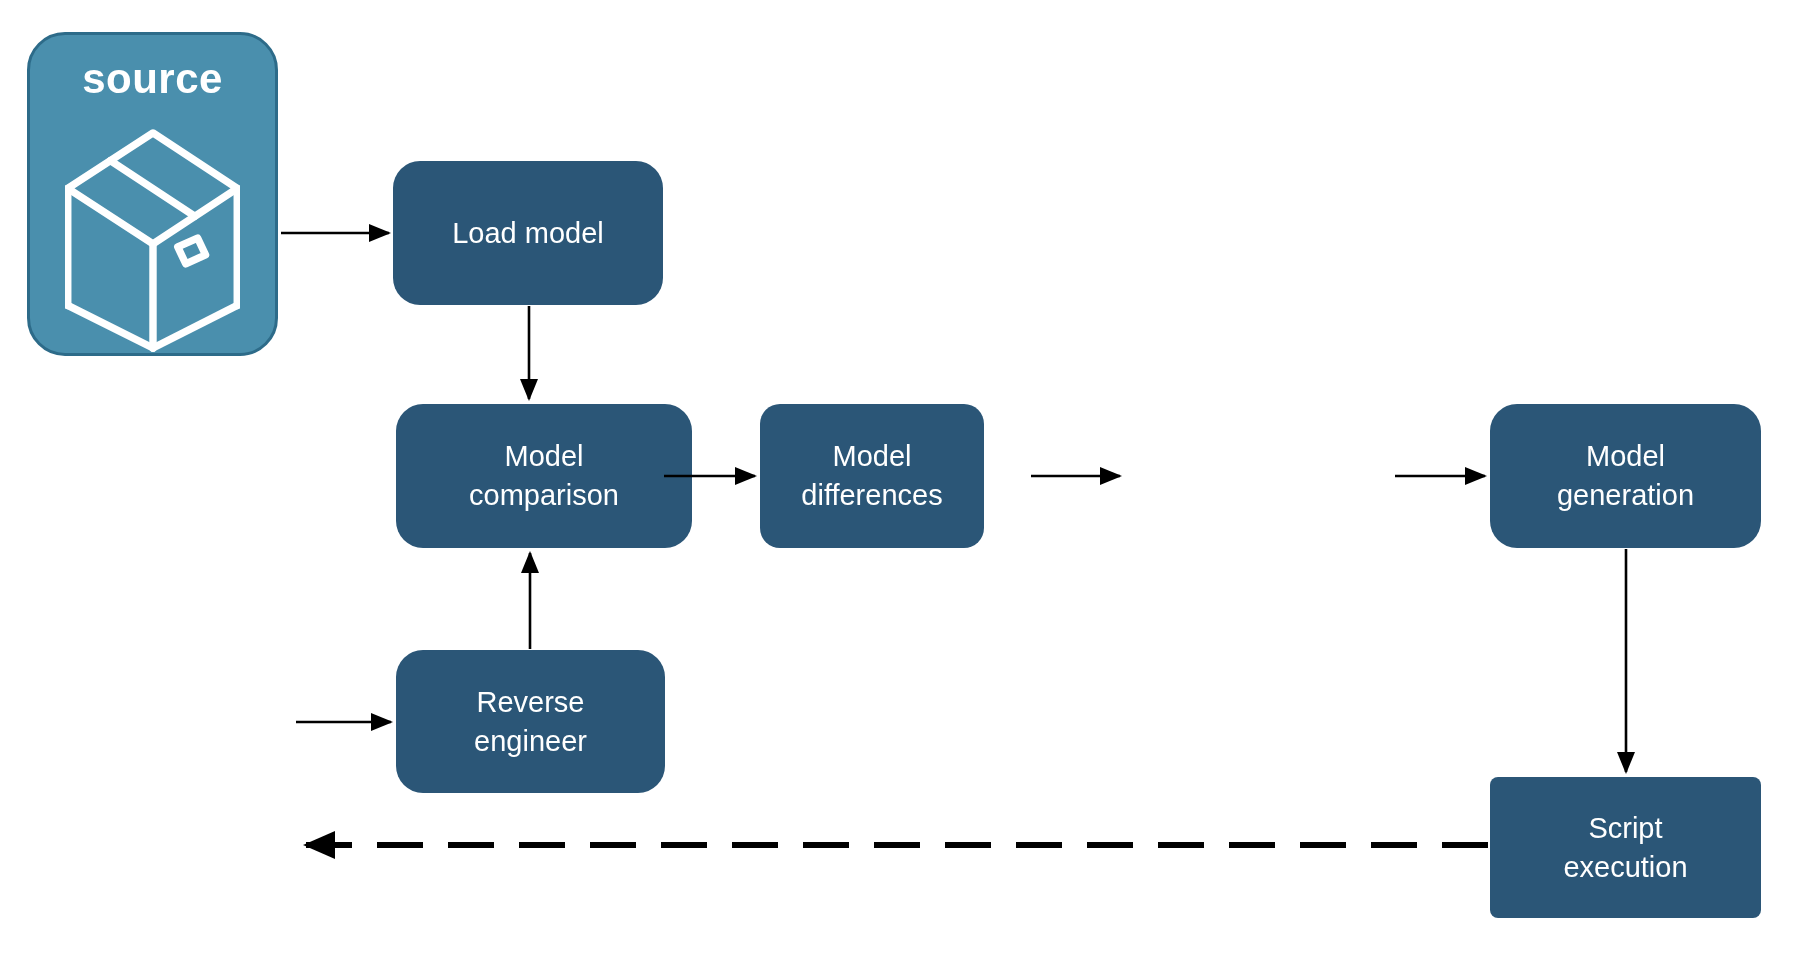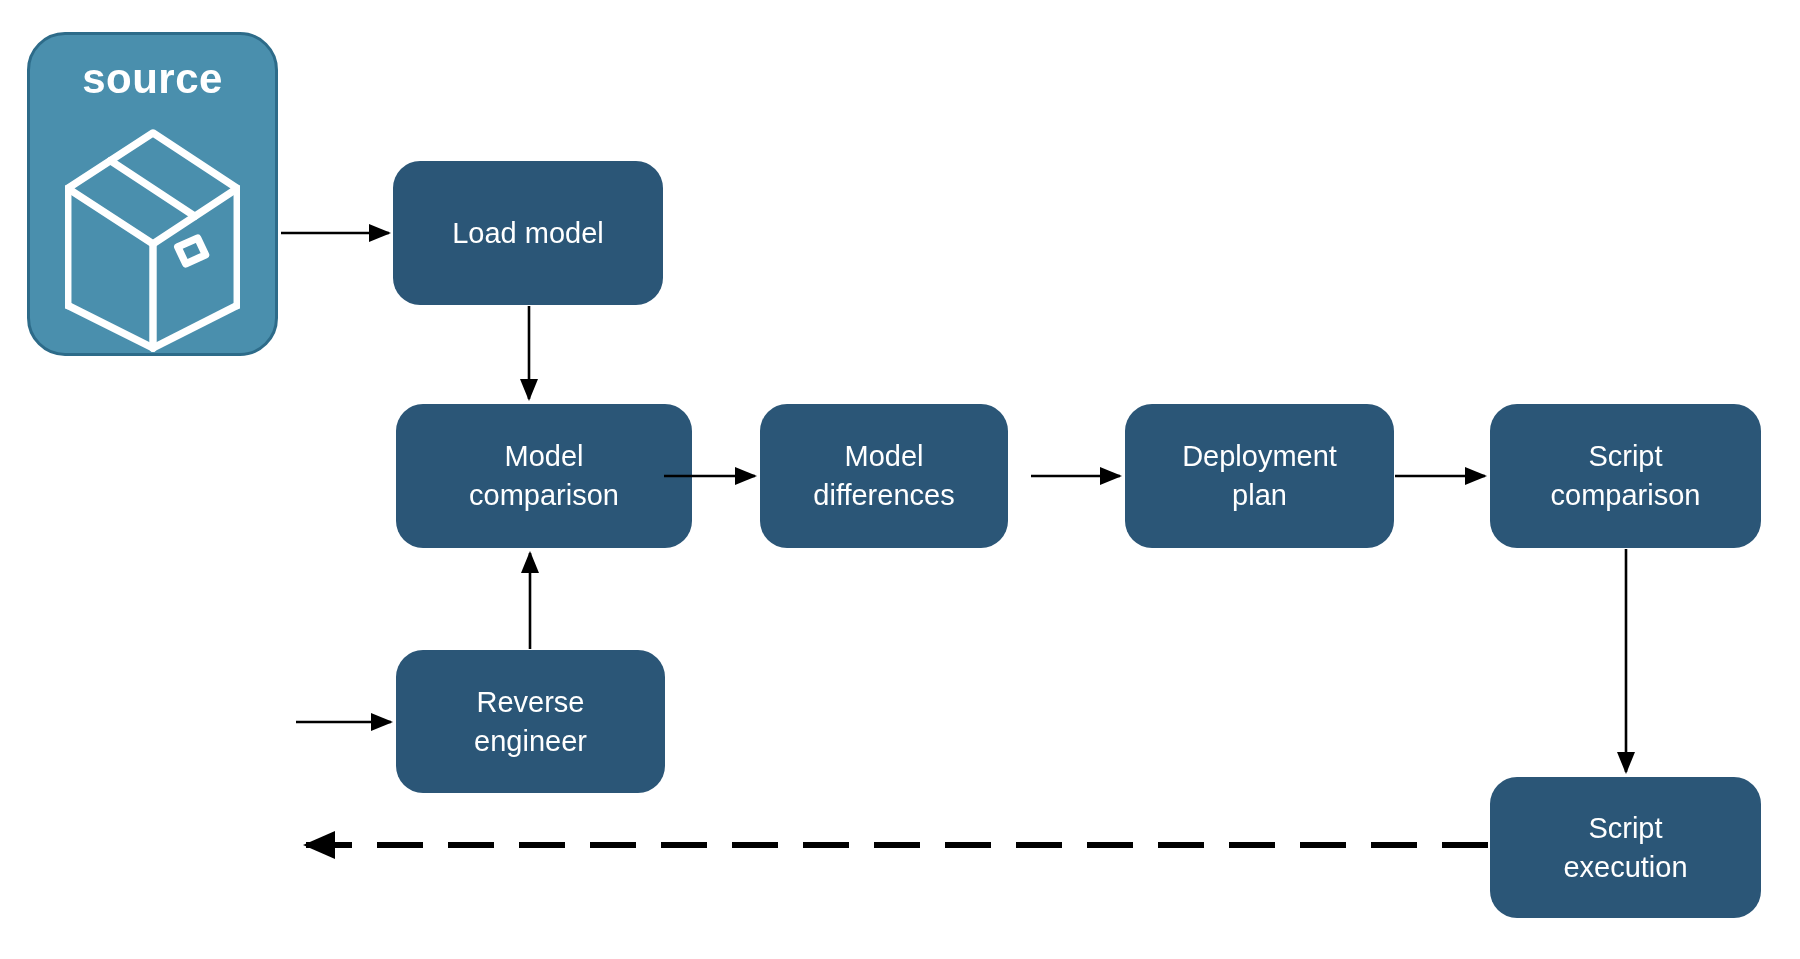--- a/index.html
+++ b/index.html
@@ -49,25 +49,25 @@
     align-items: center;
     justify-content: center;
     text-align: center;
     color: #ffffff;
     font-size: 29px;
     line-height: 39px;
     padding: 13px 35px;
   }
   .p-load-model        { left: 393px;  top: 161px; width: 270px; height: 144px; }
   .p-model-comparison  { left: 396px;  top: 404px; width: 296px; height: 144px; }
-  .p-model-differences { left: 760px;  top: 404px; width: 248px; height: 144px; }
+  .p-model-differences { left: 760px;  top: 404px; width: 224px; height: 144px; border-radius: 20px; }
   .p-deployment-plan   { left: 1125px; top: 404px; width: 269px; height: 144px; }
   .p-script-generation { left: 1490px; top: 404px; width: 271px; height: 144px; }
   .p-reverse-engineer  { left: 396px;  top: 650px; width: 269px; height: 143px; }
-  .p-script-execution  { left: 1490px; top: 777px; width: 271px; height: 141px; }
+  .p-script-execution  { left: 1490px; top: 777px; width: 271px; height: 141px; border-radius: 8px; }
   
   .arrows {
     position: absolute;
     left: 0; top: 0;
     width: 1800px;
     height: 959px;
     pointer-events: none;
   }
   .arrows path.solid  { stroke: #000000; stroke-width: 2.6px; fill: none; }
   .arrows path.dashed { stroke: #000000; stroke-width: 6px;   fill: none; stroke-dasharray: 46 25; }
@@ -96,25 +96,22 @@
 
   <div class="process p-load-model">
     <span>Load model</span>
   </div>
   <div class="process p-model-comparison">
     <span>Model comparison</span>
   </div>
   <div class="process p-model-differences">
     <span>Model differences</span>
   </div>
-  <div class="process p-deployment-plan">
-    <span>Deployment plan</span>
-  </div>
   <div class="process p-script-generation">
-    <span>Script comparison</span>
+    <span>Model generation</span>
   </div>
   <div class="process p-reverse-engineer">
     <span>Reverse engineer</span>
   </div>
   <div class="process p-script-execution">
     <span>Script execution</span>
   </div>
 
   <svg class="arrows" viewBox="0 0 1800 959">
     <defs>

